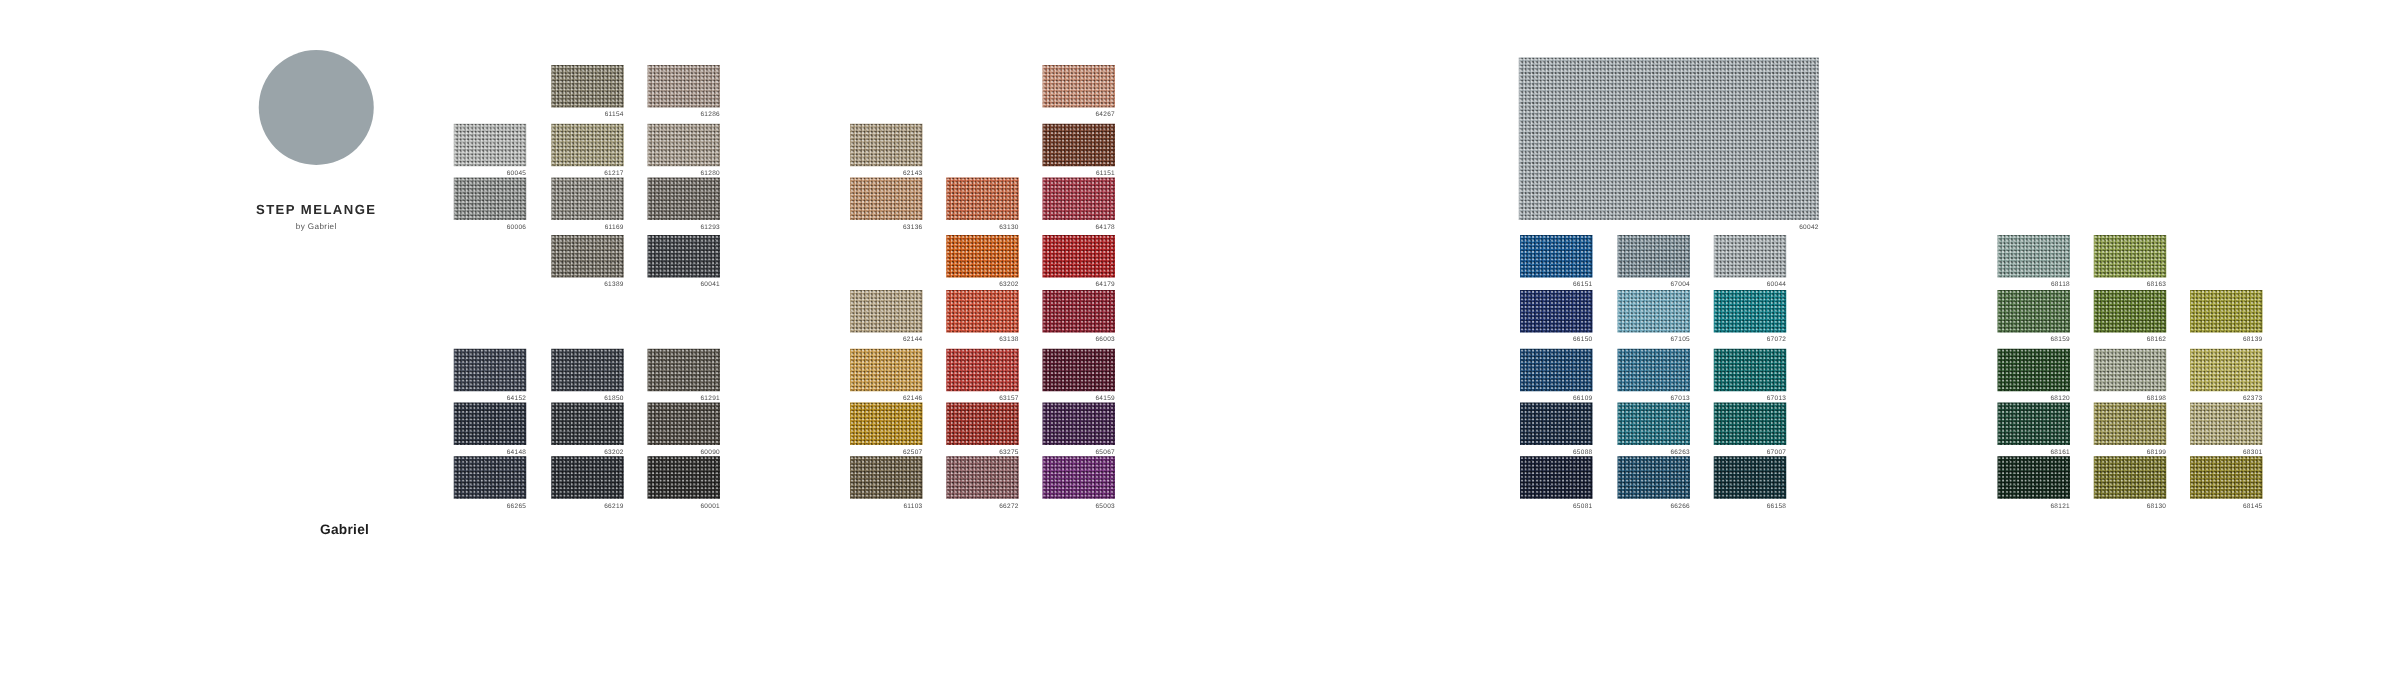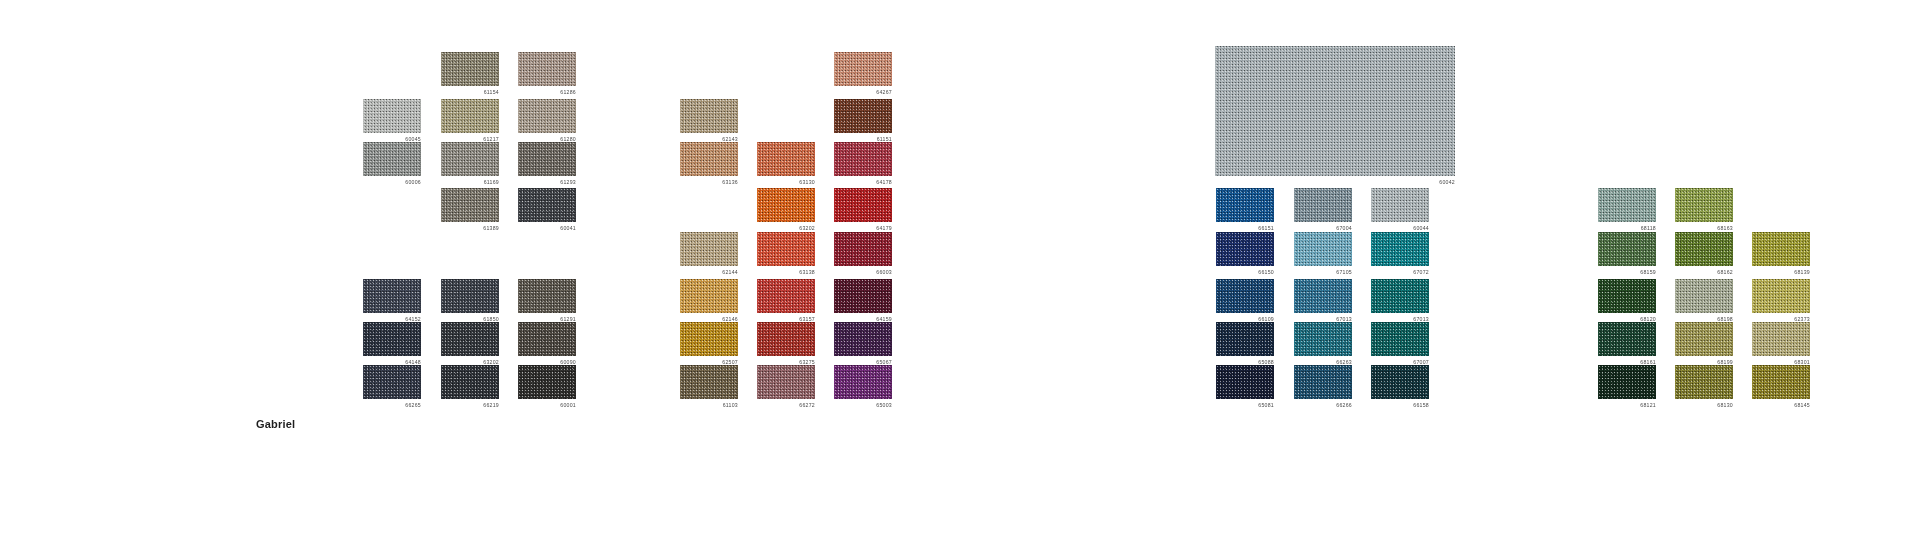--- a/index.html
+++ b/index.html
@@ -68,20 +68,27 @@
   
   .hero { position: absolute; }
   .hero .sw { width: 240px; height: 130px; }
   .hero .lbl { font-size: 5.2px; }
 </style>
 </head>
 <body>
 
 <div id="page">
 
+  <div class="brand">
+    <div class="brand-circle" style="background: rgb(154, 164, 169);">
+      <div class="grain" style="position:absolute;inset:0;"></div>
+    </div>
+    <div class="brand-title">STEP MELANGE</div>
+    <div class="brand-sub">by Gabriel</div>
+  </div>
 
   <div class="hero" style="left: 1215px; top: 46px;">
     <div class="sw" style="width: 240px; height: 130px; background: rgb(168, 176, 180);">
         <div class="grain"></div>
       </div>
     <div class="lbl" style="width: 240px;">60042</div>
   </div>
 
   <div class="logo">Gabriel</div>
 

